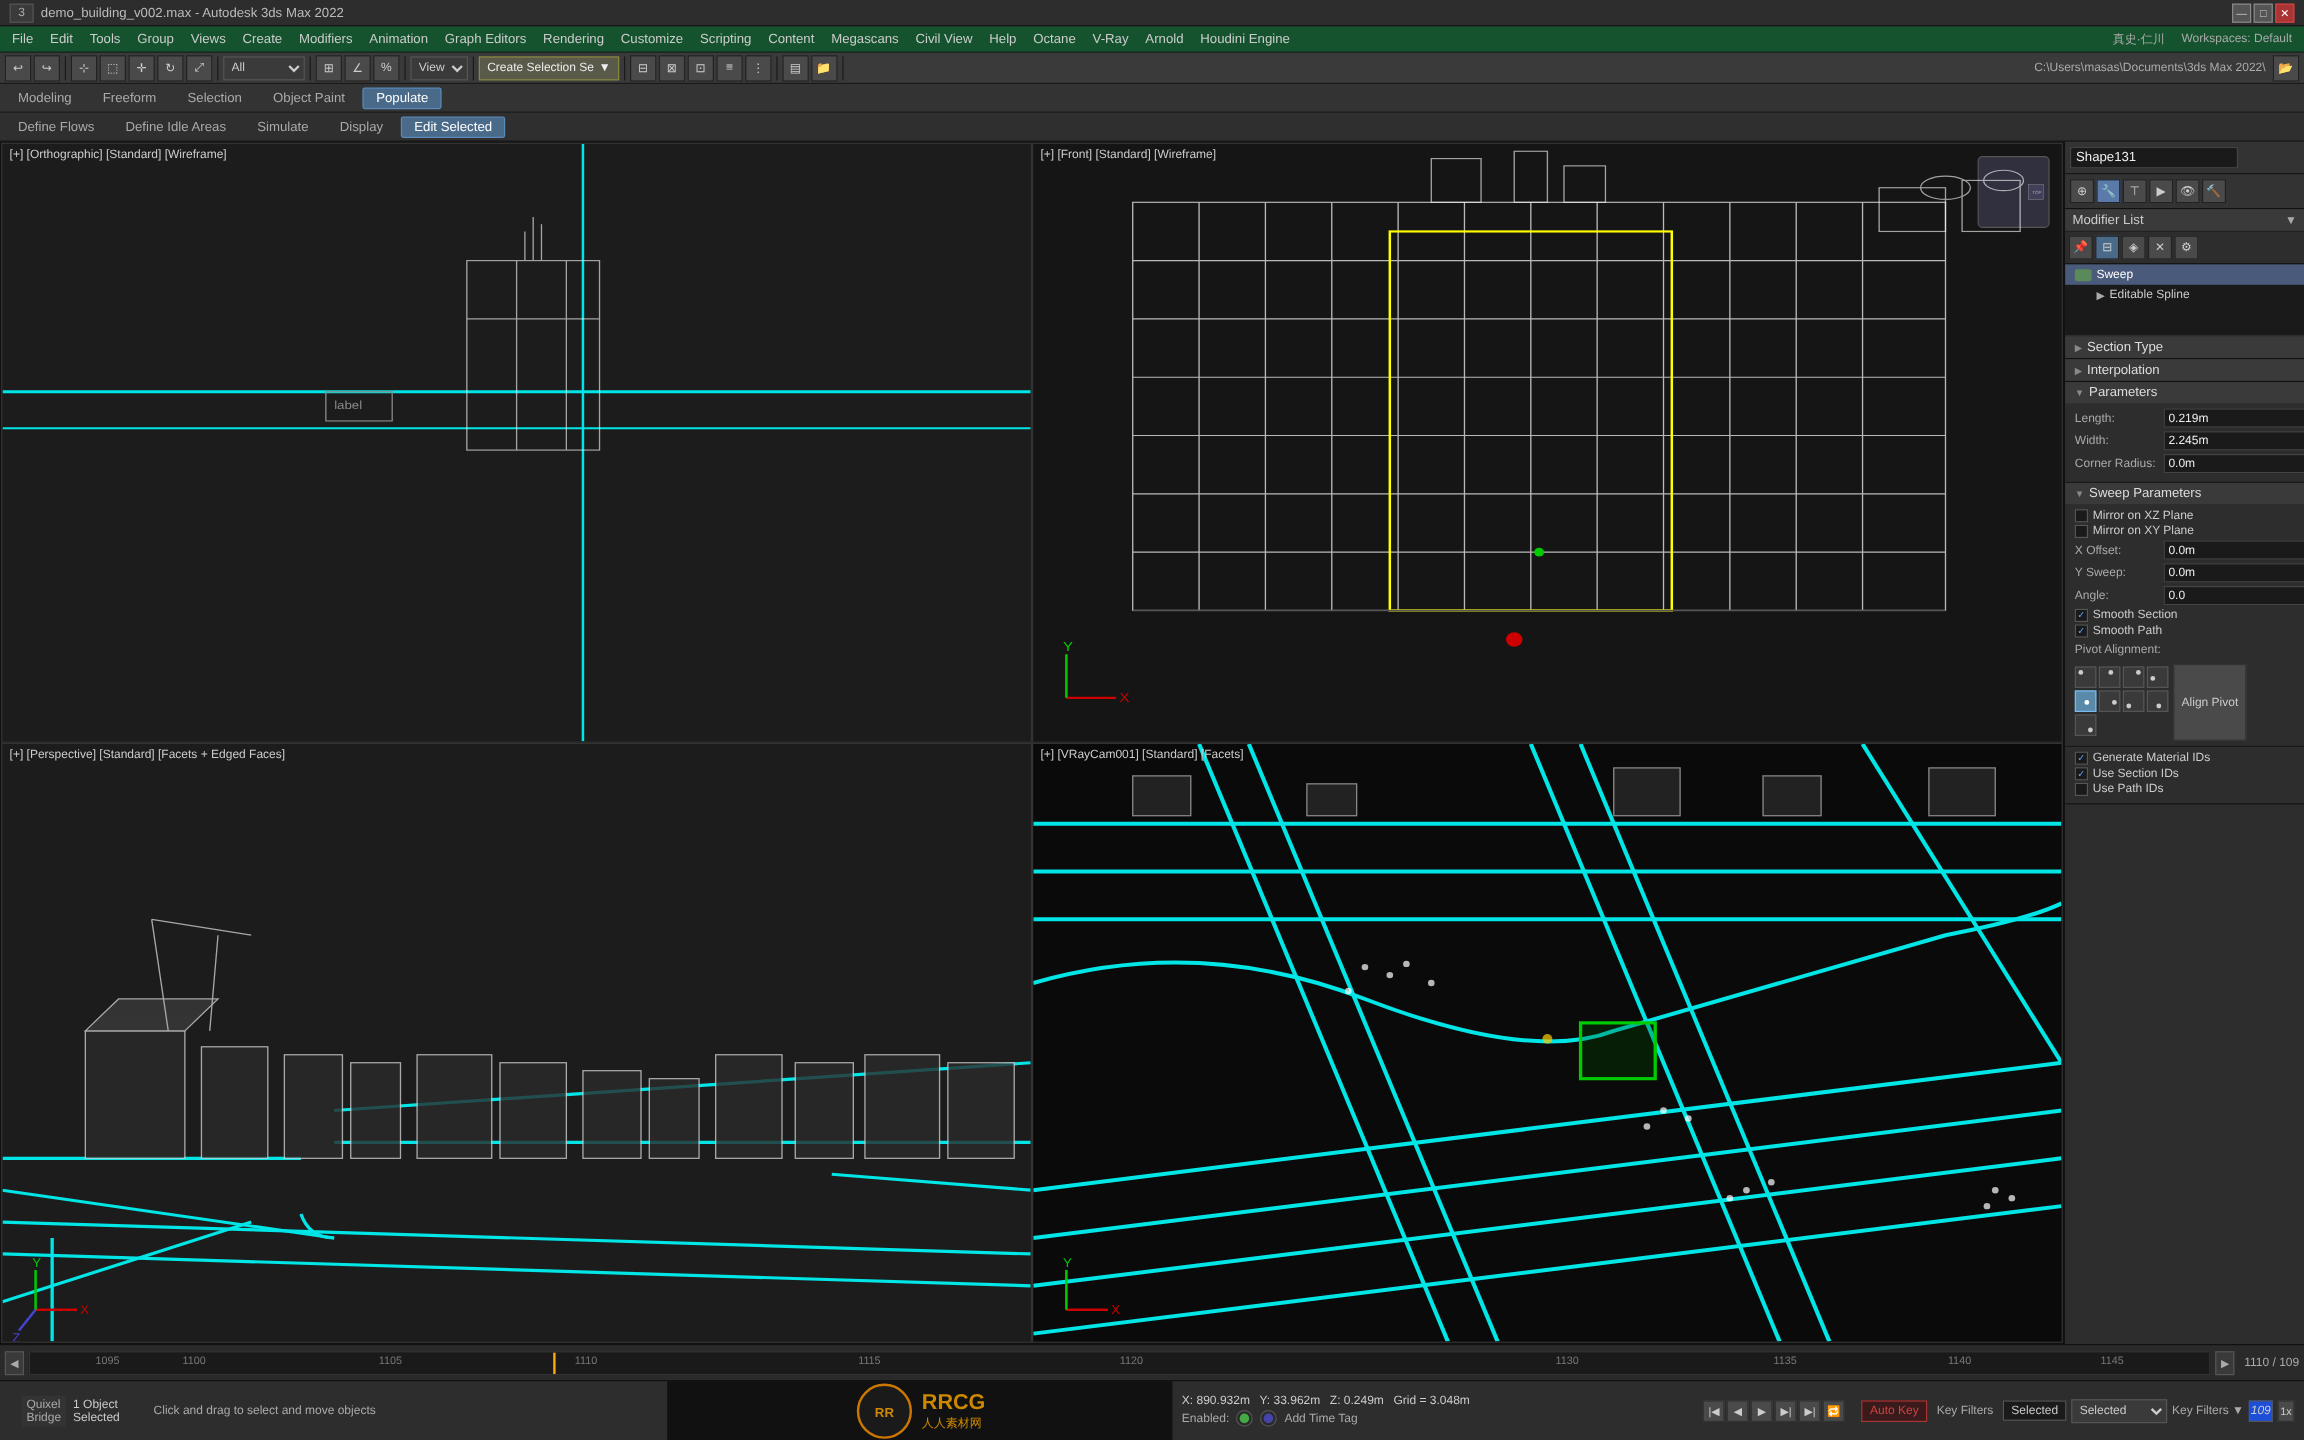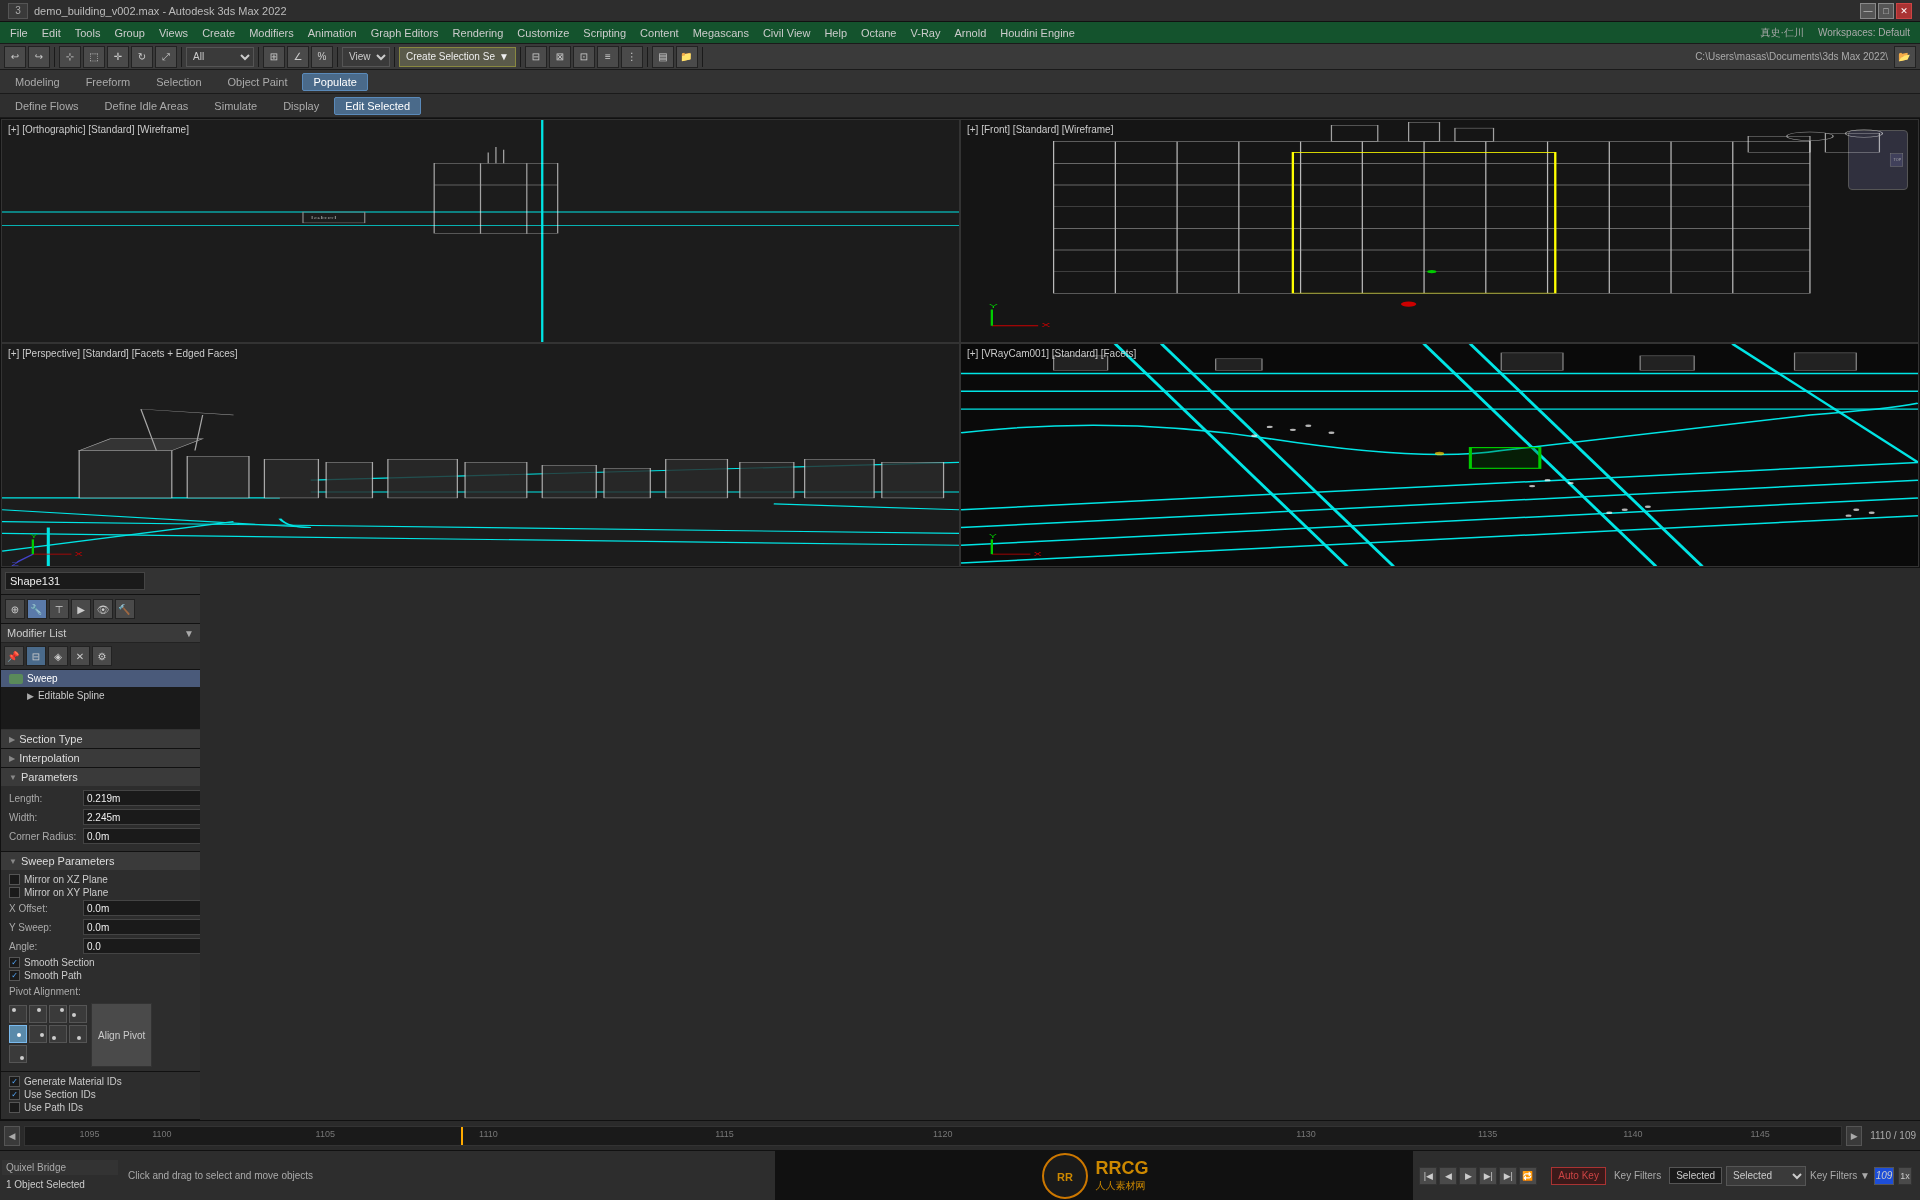--- a/index.html
+++ b/index.html
@@ -277,23 +277,23 @@
     
     #statusbar {
       height: 50px;
       background: #2d2d2d;
       border-top: 1px solid #111;
       display: flex;
       align-items: center;
     }
     .status-left {
       width: 120px;
-      padding: 0 2px;
-      display: flex;
-      flex-direction: column;
+      padding: 0 18px;
+      display: flex;
+      flex-direction: row;
       gap: 2px;
     }
     .status-logo {
       flex: 1;
       display: flex;
       align-items: center;
       justify-content: center;
       background: #222;
     }
     .status-info {
@@ -488,21 +488,21 @@
   <div class="tab-item active">Populate</div>
 </div>
 <div class="tabbar" style="background:#2f2f2f;">
   <div class="tab-item">Define Flows</div>
   <div class="tab-item">Define Idle Areas</div>
   <div class="tab-item">Simulate</div>
   <div class="tab-item">Display</div>
   <div class="tab-item active">Edit Selected</div>
 </div>
 
-<div style="display:flex; height:calc(1200px - 22px - 22px - 26px - 24px - 24px - 30px - 50px);flex-direction:column;">
+<div style="display:flex; height:calc(1200px - 22px - 22px - 26px - 24px - 24px - 30px - 50px);">
 
   <div id="viewports">
 
     <div class="viewport" id="vp1">
       <div class="viewport-label">
         <span>[+] [Orthographic] [Standard] [Wireframe]</span>
       </div>
       <svg class="vp-svg" viewBox="0 0 620 410" preserveAspectRatio="none">
 
         <line x1="0" y1="170" x2="620" y2="170" stroke="#00e5e5" stroke-width="2"></line>
@@ -915,20 +915,38 @@
         <circle cx="25" cy="25" r="22" stroke="#cc7700" stroke-width="2" fill="#1a1a1a"></circle>
         <text x="25" y="30" text-anchor="middle" fill="#cc8800" font-size="11" font-weight="bold">RR</text>
       </svg>
     </div>
     <div style="display:flex;flex-direction:column;margin-left:6px;">
       <span style="color:#cc8800;font-size:18px;font-weight:bold;">RRCG</span>
       <span style="color:#cc8800;font-size:10px;">人人素材网</span>
     </div>
   </div>
 
+  <div class="status-info">
+    <div class="status-coords">
+      <span>X: 890.932m</span>
+      <span>Y: 33.962m</span>
+      <span>Z: 0.249m</span>
+      <span>Grid = 3.048m</span>
+    </div>
+    <div style="display:flex;align-items:center;gap:6px;margin-top:2px;">
+      <span style="font-size:10px;color:#aaa;">Enabled:</span>
+      <div style="width:14px;height:14px;background:#2a2a2a;border:1px solid #555;border-radius:50%;display:flex;align-items:center;justify-content:center;">
+        <div style="width:8px;height:8px;background:#44aa44;border-radius:50%;"></div>
+      </div>
+      <div style="width:14px;height:14px;background:#2a2a2a;border:1px solid #555;border-radius:50%;display:flex;align-items:center;justify-content:center;">
+        <div style="width:8px;height:8px;background:#4444aa;border-radius:50%;"></div>
+      </div>
+      <div style="font-size:10px;color:#aaa;cursor:pointer;">Add Time Tag</div>
+    </div>
+  </div>
 
   <div style="display:flex;align-items:center;gap:2px;padding:0 6px;">
     <div class="play-btn">|◀</div>
     <div class="play-btn">◀</div>
     <div class="play-btn">▶</div>
 
     <div class="play-btn">▶|</div>
     <div class="play-btn">▶|</div>
     <div class="play-btn">🔁</div>
   </div>

